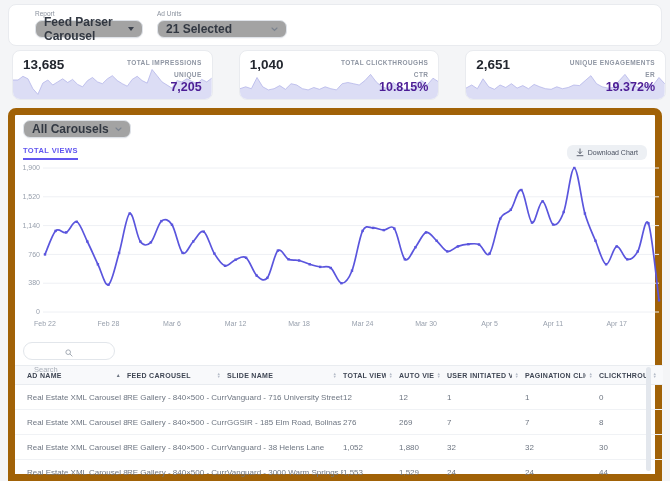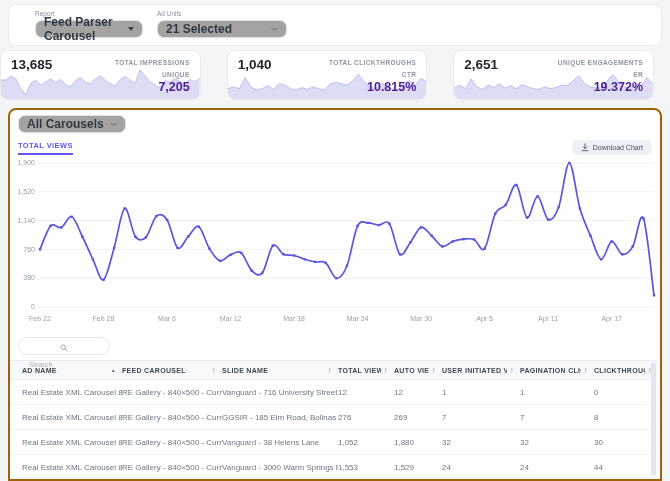--- a/index.html
+++ b/index.html
@@ -12,33 +12,33 @@
   .field label { display:block; font-size:6.5px; color:#8b929e; margin-bottom:3px; }
   .selectbox { display:flex; align-items:center; justify-content:space-between;
     border:1px solid #dfe3e9; border-radius:7px; background:#a3a3a3; height:18px;
     padding:0 8px; font-size:12px; font-weight:bold; color:#323842; cursor:pointer;
     box-shadow:0 1px 1px rgba(20,30,50,.03); }
   .selectbox.w1 { width:108px; } .selectbox.w2 { width:130px; }
   .caret-fill { width:0; height:0; border-left:3px solid transparent; border-right:3px solid transparent;
     border-top:4px solid #3a404b; }
   .chev svg { display:block; }
 
-  .cards { position:absolute; left:0; top:50px; width:654px; height:50px; display:flex; gap:26px; }
+  .cards { position:absolute; left:12px; top:50px; width:654px; height:50px; display:flex; gap:26px; }
   .card { position:relative; flex:1; background:#fff; border:1px solid #e9ebef; border-radius:8px;
     overflow:hidden; }
   .card .spark { position:absolute; left:0; right:0; bottom:0; height:34px; width:100%; }
   .card .big { position:absolute; left:10px; top:6px; font-size:13.5px; font-weight:bold; color:#23272f; }
   .card .lab { position:absolute; right:10px; top:8px; font-size:6.5px; font-weight:bold;
     color:#8f96a3; letter-spacing:.4px; }
   .card .sublab { position:absolute; right:10px; top:20px; font-size:6.5px; font-weight:bold;
     color:#8f96a3; letter-spacing:.4px; }
   .card .subval { position:absolute; right:10px; top:29px; font-size:12.5px; font-weight:bold; color:#4c1d95; }
 
   .panel { position:absolute; left:8px; top:108px; width:654px; height:373px;
-    background:#fff; border:2px solid #a16207; border-radius:8px 8px 0 0; padding:5px 0 0 0; }
+    background:#fff; border:7px solid #a16207; border-radius:8px 8px 0 0; padding:5px 0 0 0; }
   .panel-pad { padding:0 6px 0 6px; }
   .tabrow { display:flex; align-items:flex-end; justify-content:space-between;
     margin:6px 8px 2px 8px; height:16px; }
   .tab { font-size:7.5px; font-weight:bold; letter-spacing:.4px; color:#6156f0;
     border-bottom:2px solid #6156f0; padding-bottom:3px; cursor:pointer; }
   .dl-btn { display:flex; align-items:center; gap:4px; background:#edf0f4; border:none;
     border-radius:6px; height:15px; padding:0 9px; font-size:7px; color:#4a5160;
     font-family:"Liberation Sans", sans-serif; cursor:pointer; }
 
   .controls { display:flex; align-items:center; justify-content:space-between; margin:6px 8px 5px 8px; }

